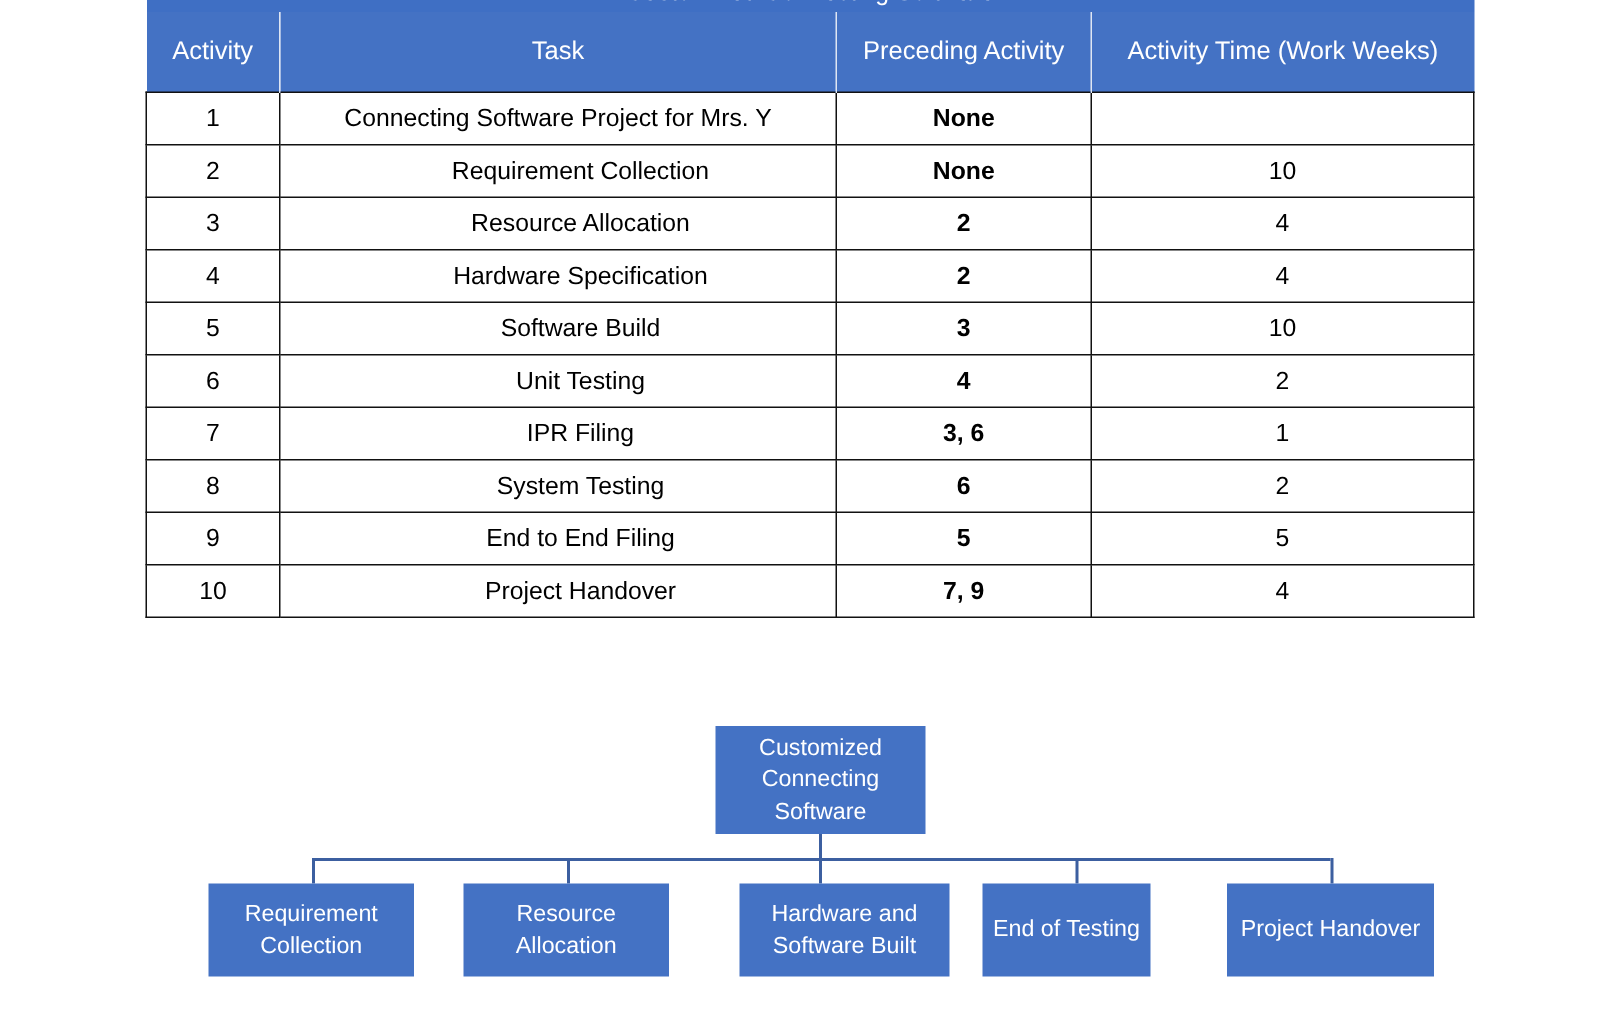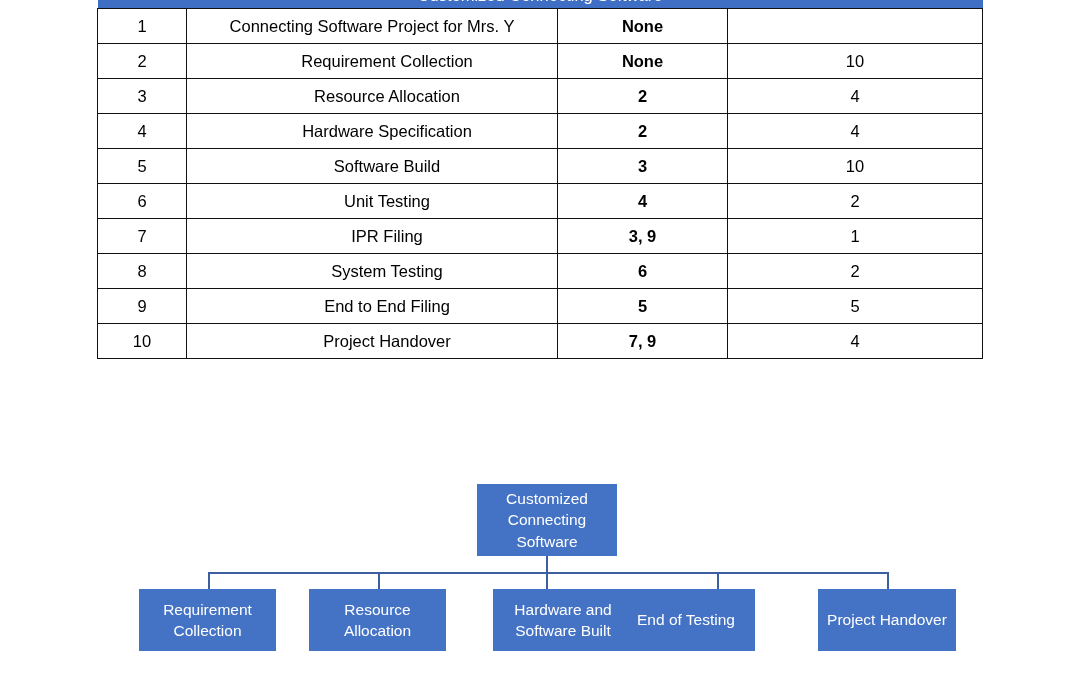--- a/index.html
+++ b/index.html
@@ -113,20 +113,26 @@
     <colgroup>
       <col class="c-activity">
         <col class="c-task">
         <col class="c-prec">
         <col class="c-time">
     </colgroup>
     <thead>
       <tr class="title-row">
         <td colspan="4">Customized Connecting Software</td>
       </tr>
+      <tr class="head-row">
+        <th class="first">Activity</th>
+        <th>Task</th>
+        <th>Preceding Activity</th>
+        <th class="last">Activity Time (Work Weeks)</th>
+      </tr>
     </thead>
     <tbody class="body-rows" id="table-body">
         <tr>
           <td class="num">1</td>
           <td class="task">Connecting Software Project for Mrs. Y</td>
           <td class="prec">None</td>
           <td class="time"></td>
         </tr>
         <tr>
           <td class="num">2</td>
@@ -154,21 +160,21 @@
         </tr>
         <tr>
           <td class="num">6</td>
           <td class="task indented">Unit Testing</td>
           <td class="prec">4</td>
           <td class="time">2</td>
         </tr>
         <tr>
           <td class="num">7</td>
           <td class="task indented">IPR Filing</td>
-          <td class="prec">3, 9</td>
+          <td class="prec">3, 6</td>
           <td class="time">1</td>
         </tr>
         <tr>
           <td class="num">8</td>
           <td class="task indented">System Testing</td>
           <td class="prec">6</td>
           <td class="time">2</td>
         </tr>
         <tr>
           <td class="num">9</td>
@@ -197,20 +203,20 @@
       <span>Requirement Collection</span>
     </div>
     <div class="org-connector v-line" style="left: 377.5px; top: 102px; height: 17px;"></div>
     <div class="org-box" style="left: 309px; top: 119px; width: 137px; height: 62px;">
       <span>Resource Allocation</span>
     </div>
     <div class="org-box" style="left: 477px; top: 119px; width: 140px; height: 62px; margin-left: 16px;">
       <span>Hardware and Software Built</span>
     </div>
     <div class="org-connector v-line" style="left: 717px; top: 102px; height: 17px;"></div>
-    <div class="org-box" style="left: 617px; top: 119px; width: 138px; height: 62px; text-align: right;">
+    <div class="org-box" style="left: 655px; top: 119px; width: 112px; height: 62px; text-align: right;">
       <span>End of Testing</span>
     </div>
     <div class="org-connector v-line" style="left: 887px; top: 102px; height: 17px;"></div>
     <div class="org-box" style="left: 818px; top: 119px; width: 138px; height: 62px;">
       <span>Project Handover</span>
     </div>
   </div>
 
 </body></html>

